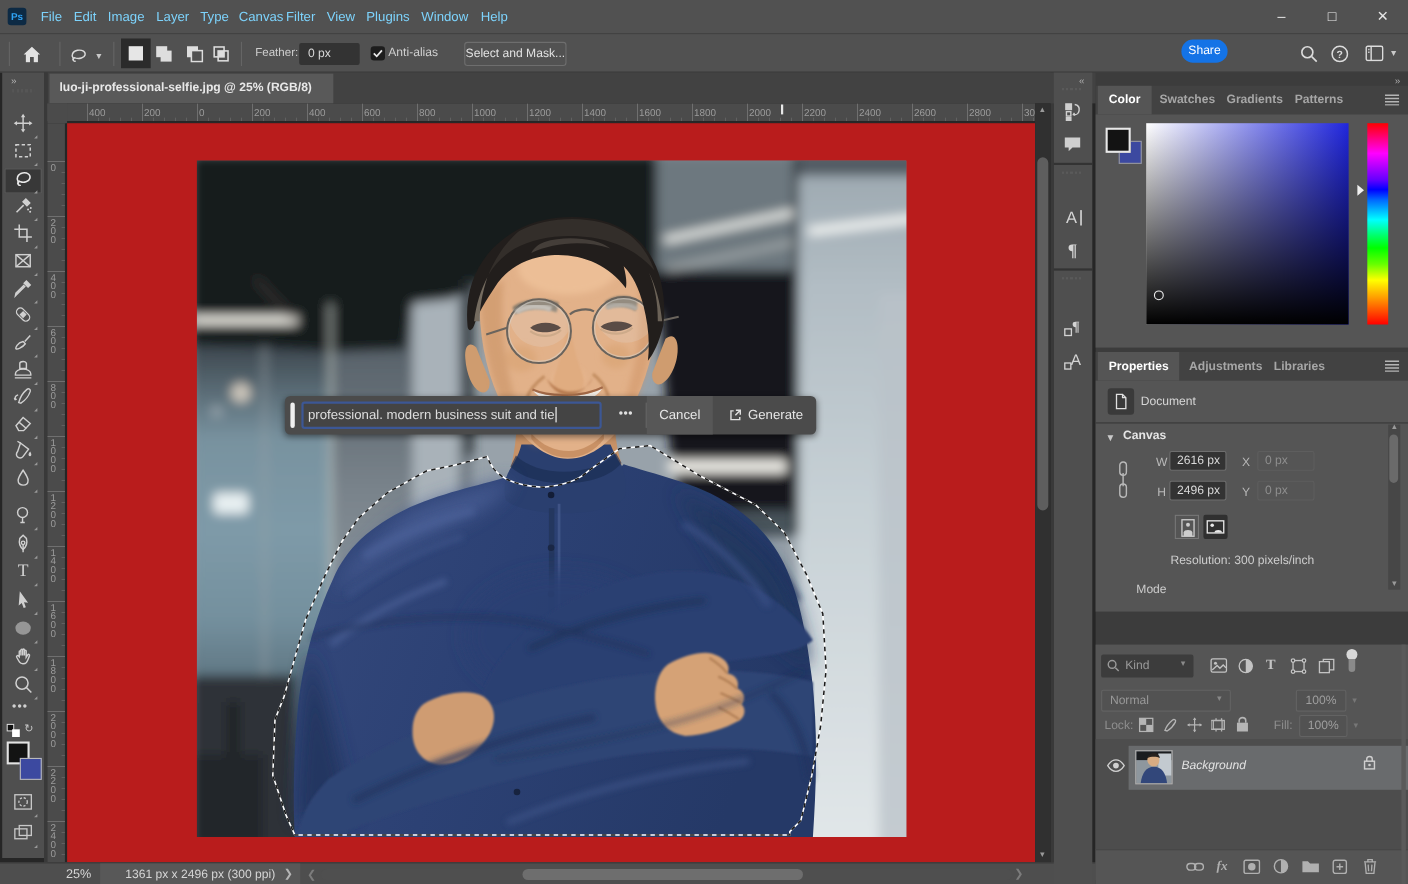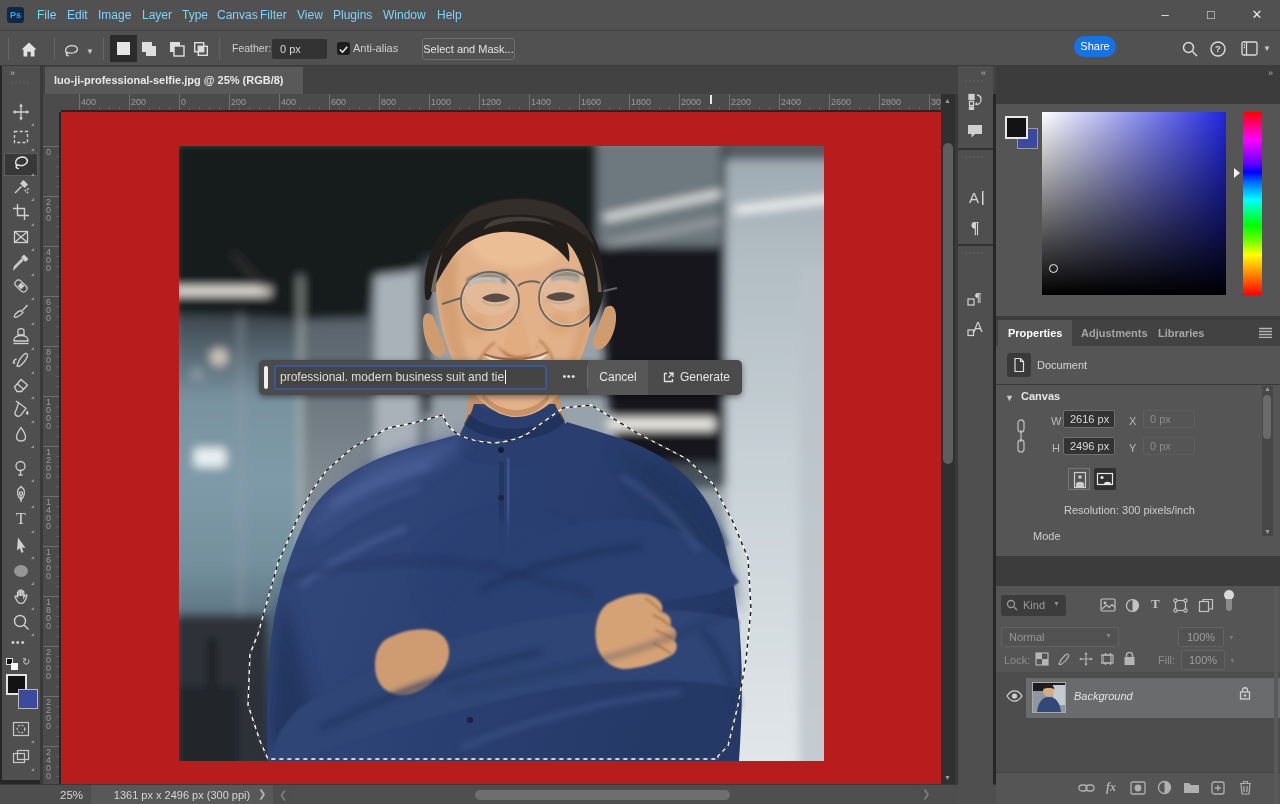--- a/index.html
+++ b/index.html
@@ -621,20 +621,29 @@
         </svg></div>
  <div class="sicon" style="top:252px"><svg width="20" height="20" viewBox="0 0 20 20">
           <text x="12" y="14" text-anchor="middle" font-size="14" fill="#d4d4d4" font-family="Liberation Sans">A</text>
           <rect x="2" y="12" width="5.5" height="5.5" fill="none" stroke="#d4d4d4" stroke-width="1.2"></rect>
         </svg></div>
 </div>
 
 <div id="rpanels">
  <div style="position:absolute;right:7px;top:2px;color:#b0b0b0;font-size:9px;">»</div>
 
+ <div class="ptabs" style="top:12px">
+   <div class="ptab act" style="left:2px">Color</div>
+   <div class="ptab" style="left:48px">Swatches</div>
+   <div class="ptab" style="left:109px">Gradients</div>
+   <div class="ptab" style="left:171px">Patterns</div>
+   <svg class="burger" style="top:7px" width="13" height="11" viewBox="0 0 13 11">
+          <path d="M0,1.5 H13 M0,4.5 H13 M0,7.5 H13 M0,10.5 H13" stroke="#b5b5b5" stroke-width="1.4"></path>
+        </svg>
+ </div>
  <div class="pbody" style="top:38px; height:212px;">
    <div style="position:absolute;left:9px;top:12px;width:23px;height:23px;background:#131313;border:2px solid #e8e8e8;z-index:2"></div>
    <div style="position:absolute;left:21px;top:24px;width:21px;height:21px;background:#3c49a0;border:1px solid #9a9a9a;"></div>
    <div style="position:absolute;left:46px;top:8px;width:184px;height:183px;background:linear-gradient(to top, #000 0%, rgba(0,0,0,0) 100%), linear-gradient(to right, #ffffff 0%, #2026dd 100%);"></div>
    <div style="position:absolute;left:53px;top:160px;width:9px;height:9px;border:1.5px solid #f0f0f0;border-radius:50%;"></div>
    <div style="position:absolute;left:247px;top:8px;width:19px;height:183px;background:linear-gradient(to bottom, #ff0000 0%, #ff00ff 15%, #6600ff 28%, #0000ff 33%, #0066ff 38%, #00ffff 48%, #00ff66 56%, #00ff00 62%, #66ff00 70%, #ffff00 78%, #ff9900 87%, #ff0000 100%);"></div>
    <div style="position:absolute;left:238px;top:64px;width:0;height:0;border-left:6px solid #f0f0f0;border-top:5px solid transparent;border-bottom:5px solid transparent;"></div>
  </div>
 
  <div class="ptabs" style="top:254px">
@@ -679,21 +688,21 @@
    <div style="position:absolute;left:68px;top:158px;font-size:11px;color:#cdcdcd;">Resolution: 300 pixels/inch</div>
    <div style="position:absolute;left:37px;top:184px;font-size:11px;color:#cdcdcd;">Mode</div>
    <div style="position:absolute;left:266px;top:40px;width:11px;height:150px;background:#474747;">
      <div style="position:absolute;left:2px;top:-1px;color:#9a9a9a;font-size:7px;">▲</div>
      <div style="position:absolute;left:1px;top:9px;width:8px;height:44px;background:#6a6a6a;border-radius:4px;"></div>
      <div style="position:absolute;left:2px;top:142px;color:#9a9a9a;font-size:7px;">▼</div>
    </div>
  </div>
 
  <div class="pbody" style="top:520px; height:218px;">
-   <div style="position:absolute;left:5px;top:9px;width:65px;height:21px;background:#3c3c3c;border-radius:2px;">
+   <div style="position:absolute;left:5px;top:9px;width:84px;height:21px;background:#3c3c3c;border-radius:2px;">
      <svg style="position:absolute;left:5px;top:4px" width="12" height="12" viewBox="0 0 12 12" fill="none" stroke="#9a9a9a" stroke-width="1.3">
             <circle cx="5" cy="5" r="3.5"></circle>
             <path d="M8,8 L11,11"></path>
           </svg>
      <span style="position:absolute;left:22px;top:4px;font-size:11px;color:#9a9a9a;">Kind</span>
      <span style="position:absolute;right:6px;top:5px;font-size:7px;color:#8a8a8a;">▼</span>
    </div>
    <svg style="position:absolute;left:104px;top:12px" width="16" height="14" viewBox="0 0 16 14" fill="none" stroke="#c3c3c3" stroke-width="1.2">
           <rect x="1" y="1" width="14" height="12" rx="1.5"></rect>
           <circle cx="5" cy="5" r="1.4" fill="#c3c3c3" stroke="none"></circle>

